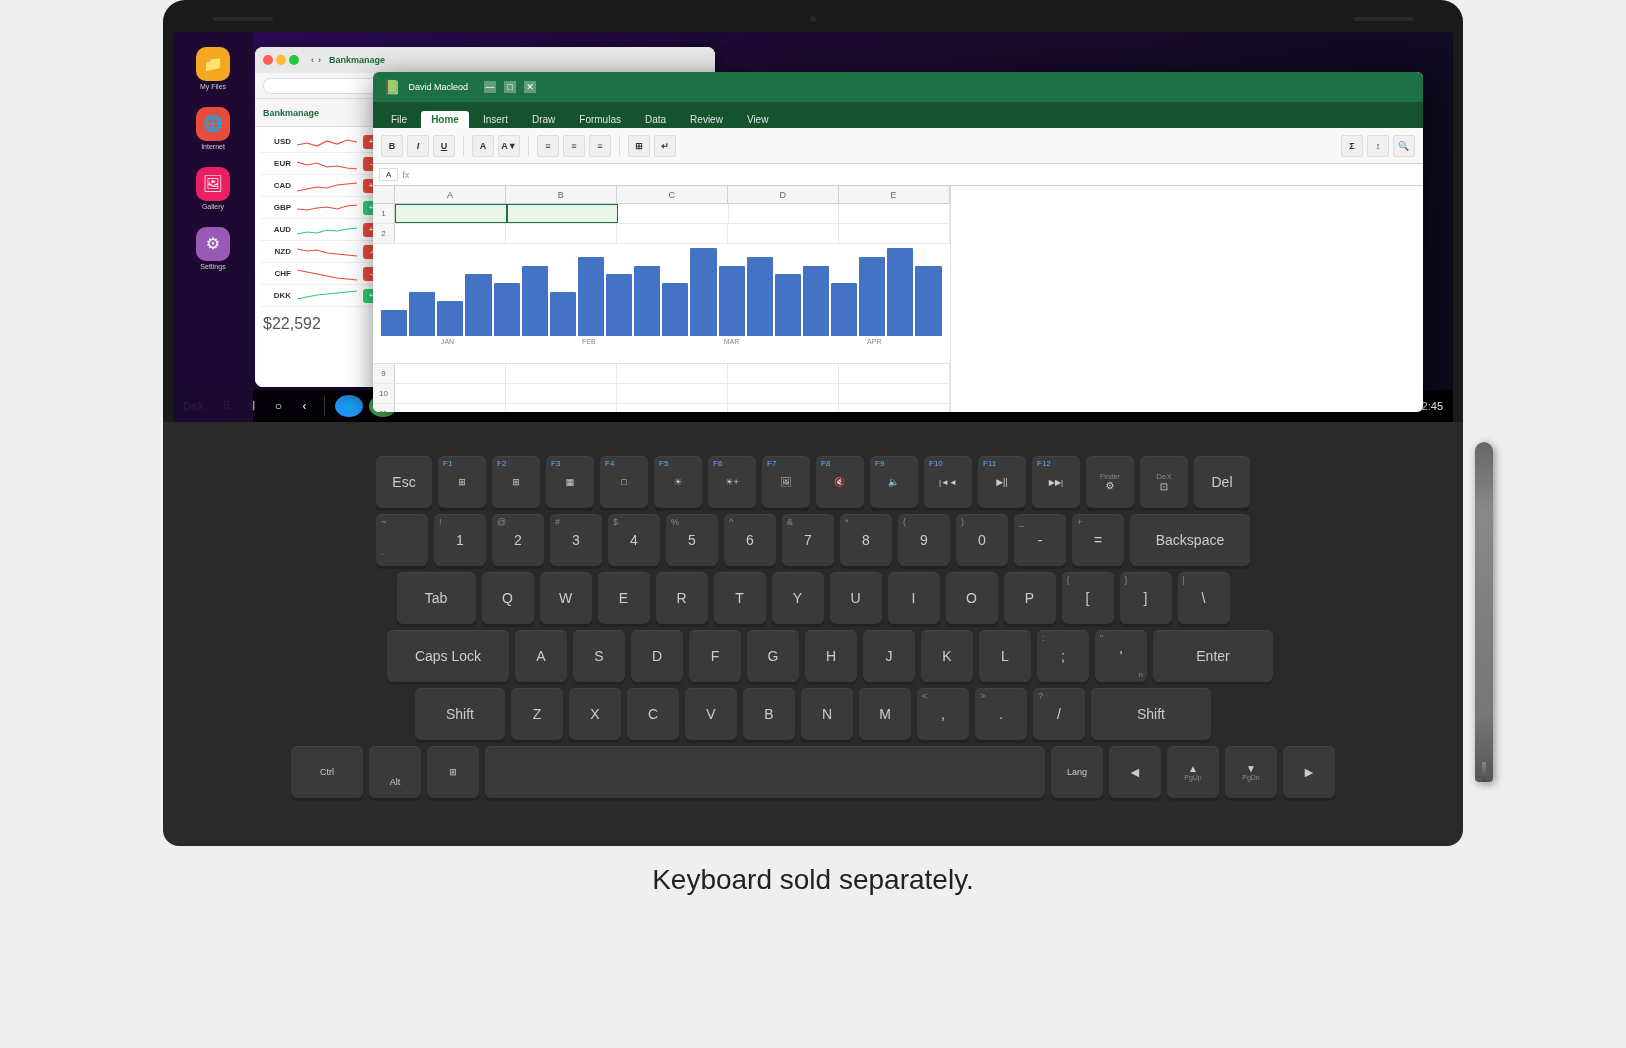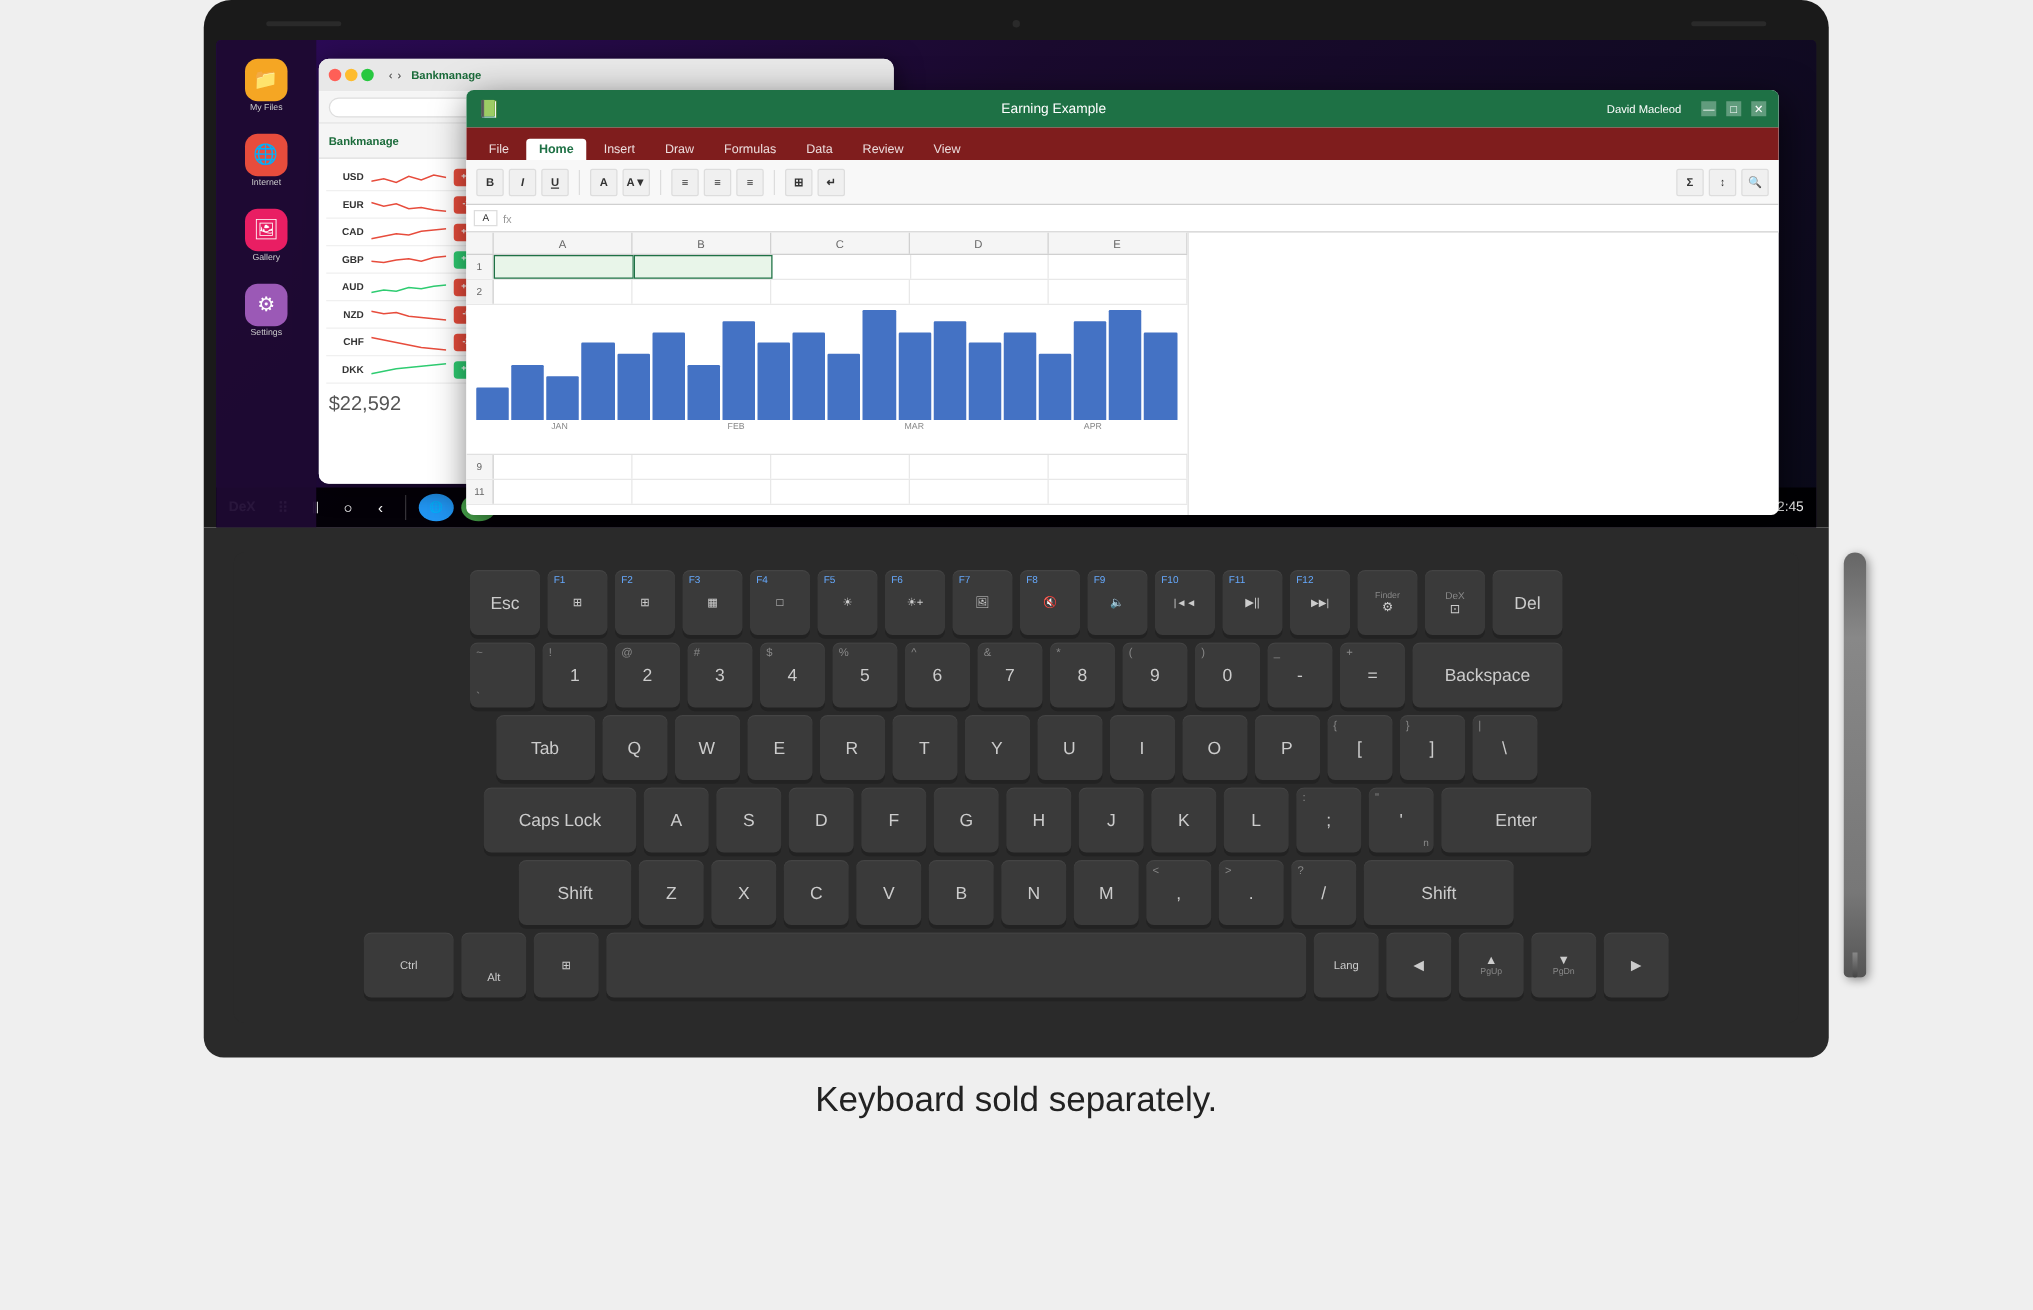--- a/index.html
+++ b/index.html
@@ -268,21 +268,21 @@
     }
     .excel-win-btn {
       width: 12px; height: 12px;
       background: rgba(255,255,255,0.3);
       display: flex; align-items: center; justify-content: center;
       font-size: 9px; color: white;
       cursor: pointer;
     }
     .excel-ribbon-tabs {
       height: 26px;
-      background: #7f1d1d;
+      background: #14532d;
       display: flex;
       align-items: flex-end;
       padding: 0 8px;
       gap: 4px;
     }
     .ribbon-tab {
       padding: 3px 10px;
       font-size: 10px;
       color: rgba(255,255,255,0.85);
       cursor: pointer;
@@ -696,21 +696,20 @@
             <div class="browser-total">
               <span class="total-sub">$22,592</span>
             </div>
           </div>
         </div>
 
         <div class="excel-window">
 
           <div class="excel-titlebar">
             <span style="font-size:14px;">📗</span>
-            <span class="excel-title-center">Earning Example</span>
             <div class="excel-win-btns">
               <span style="font-size:9px;margin-right:8px;">David Macleod</span>
               <div class="excel-win-btn">—</div>
               <div class="excel-win-btn">□</div>
               <div class="excel-win-btn">✕</div>
             </div>
           </div>
 
           <div class="excel-ribbon-tabs">
             <div class="ribbon-tab">File</div>
@@ -818,20 +817,28 @@
 
               <div class="sheet-row">
                 <div class="sheet-row-num">9</div>
                 <div class="sheet-cell"></div>
                 <div class="sheet-cell"></div>
                 <div class="sheet-cell"></div>
                 <div class="sheet-cell"></div>
                 <div class="sheet-cell"></div>
               </div>
               <div class="sheet-row">
+                <div class="sheet-row-num">10</div>
+                <div class="sheet-cell"></div>
+                <div class="sheet-cell"></div>
+                <div class="sheet-cell"></div>
+                <div class="sheet-cell"></div>
+                <div class="sheet-cell"></div>
+              </div>
+              <div class="sheet-row">
                 <div class="sheet-row-num">11</div>
                 <div class="sheet-cell"></div>
                 <div class="sheet-cell"></div>
                 <div class="sheet-cell"></div>
                 <div class="sheet-cell"></div>
                 <div class="sheet-cell"></div>
               </div>
 
             </div>
 

